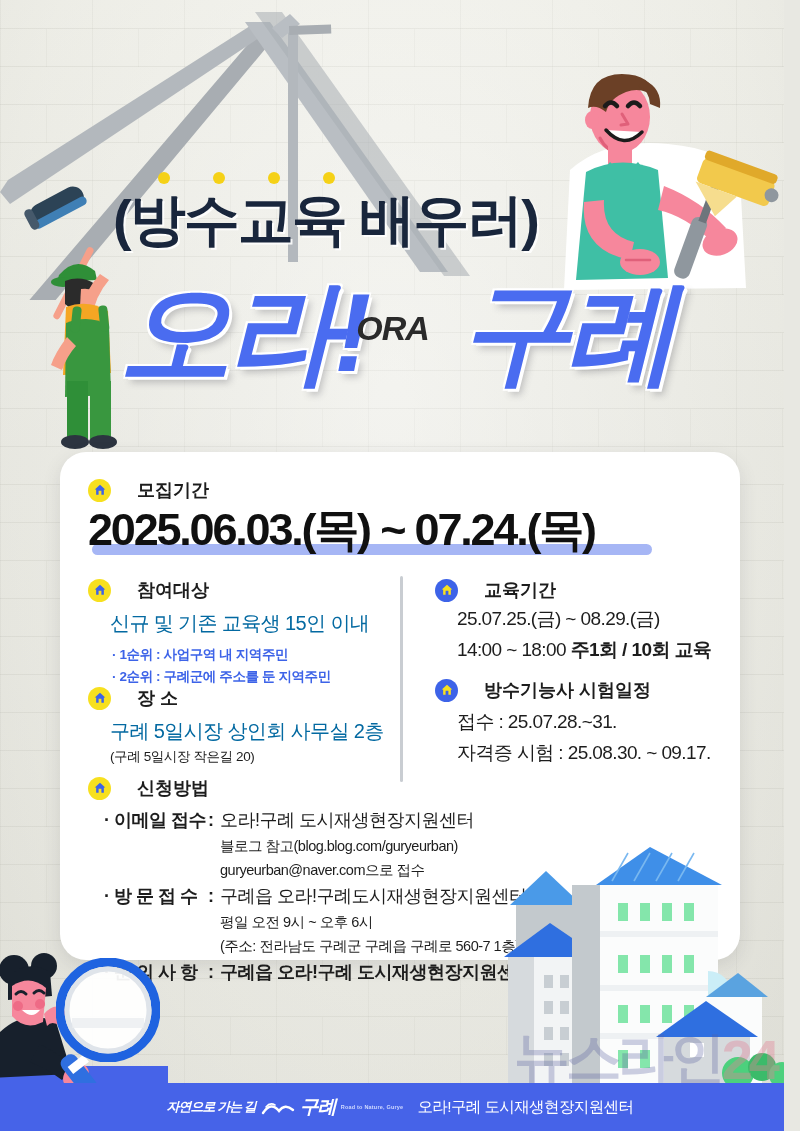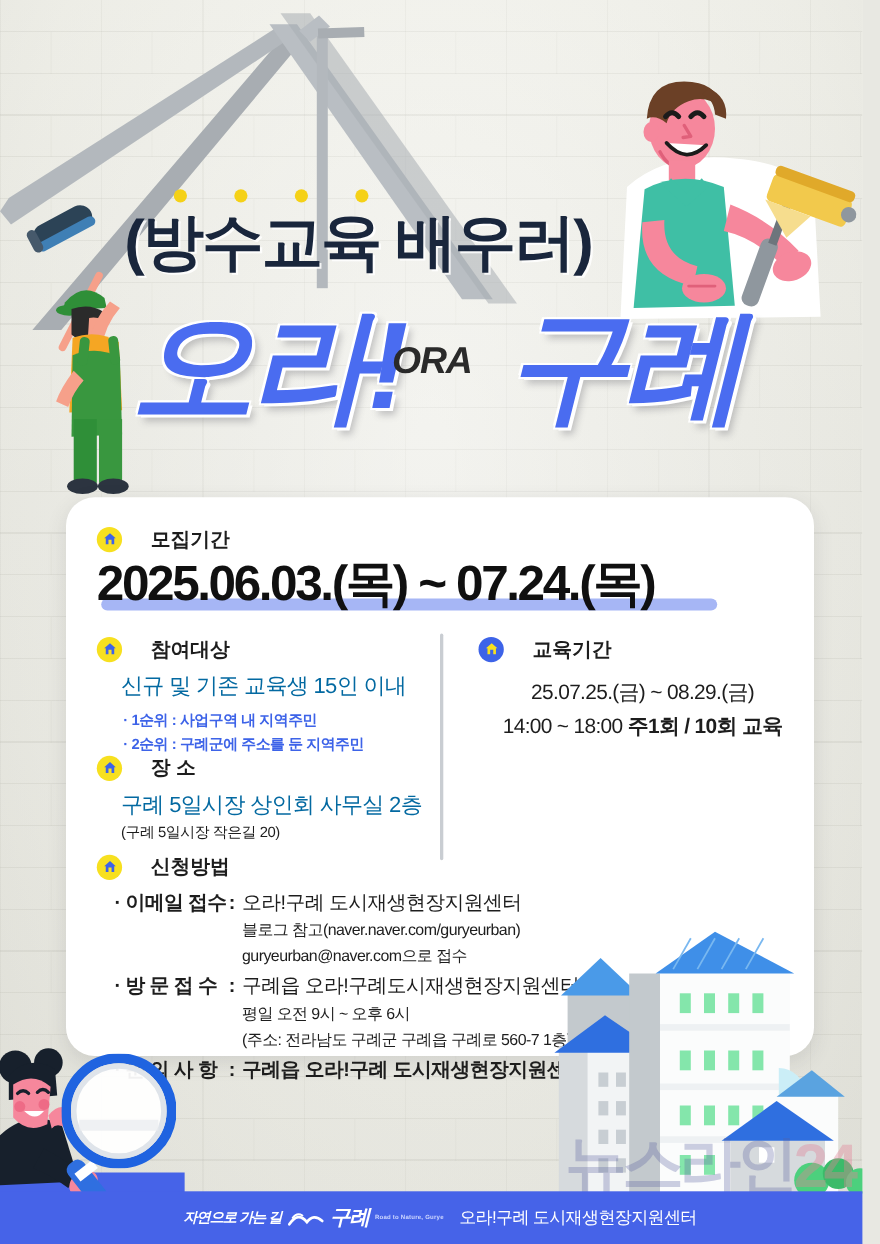--- a/index.html
+++ b/index.html
@@ -310,46 +310,58 @@
 
   <div class="block" style="left:435px;top:578px;">
     <div class="sec-head">
       <span class="house-badge blue">
         <svg viewBox="0 0 24 24">
             <path d="M12 3 L3 11 h2.4 v9 h13.2 v-9 H21 Z M9.6 13.2 h4.8 v6.8 h-4.8 z" fill="#f7e01f"></path>
           </svg>
       </span>
       <span>교육기간</span>
     </div>
-    <div class="line-md" style="margin-top:14px;margin-left:22px;text-align:center;">25.07.25.(금) ~ 08.29.(금)</div>
+    <div class="line-md" style="margin-top:4px;margin-left:22px;">25.07.25.(금) ~ 08.29.(금)</div>
     <div class="line-md" style="margin-top:5px;margin-left:22px;">
       <span>14:00 ~ 18:00 </span><span class="bold">주1회 / 10회 교육</span>
     </div>
   </div>
 
+  <div class="block" style="left:435px;top:678px;">
+    <div class="sec-head">
+      <span class="house-badge blue">
+        <svg viewBox="0 0 24 24">
+            <path d="M12 3 L3 11 h2.4 v9 h13.2 v-9 H21 Z M9.6 13.2 h4.8 v6.8 h-4.8 z" fill="#f7e01f"></path>
+          </svg>
+      </span>
+      <span>방수기능사 시험일정</span>
+    </div>
+    <div class="line-md" style="margin-top:7px;margin-left:22px;">접수 : 25.07.28.~31.</div>
+    <div class="line-md" style="margin-top:5px;margin-left:22px;">자격증 시험 : 25.08.30. ~ 09.17.</div>
+  </div>
 
   <div class="block" style="left:88px;top:776px;">
     <div class="sec-head">
       <span class="house-badge yellow">
         <svg viewBox="0 0 24 24">
             <path d="M12 3 L3 11 h2.4 v9 h13.2 v-9 H21 Z M9.6 13.2 h4.8 v6.8 h-4.8 z" fill="#3d63e8"></path>
           </svg>
       </span>
       <span>신청방법</span>
     </div>
   </div>
 
   <div class="apply-list">
 
     <div class="apply-row">
       <span class="apply-label"><span>·</span> <span>이메일 접수</span></span>
       <span class="apply-colon">:</span>
       <span class="apply-val">오라!구례 도시재생현장지원센터</span>
     </div>
-    <div class="apply-sub">블로그 참고(naver.naver.com/guryeurban)</div>
+    <div class="apply-sub">블로그 참고(blog.blog.com/guryeurban)</div>
     <div class="apply-sub">guryeurban@naver.com으로 접수</div>
 
     <div class="apply-row">
       <span class="apply-label"><span>·</span> <span>방 문 접 수</span></span>
       <span class="apply-colon">:</span>
       <span class="apply-val">구례읍 오라!구례도시재생현장지원센터</span>
     </div>
     <div class="apply-sub">평일 오전 9시 ~ 오후 6시</div>
     <div class="apply-sub">(주소: 전라남도 구례군 구례읍 구례로 560-7 1층)</div>
 

